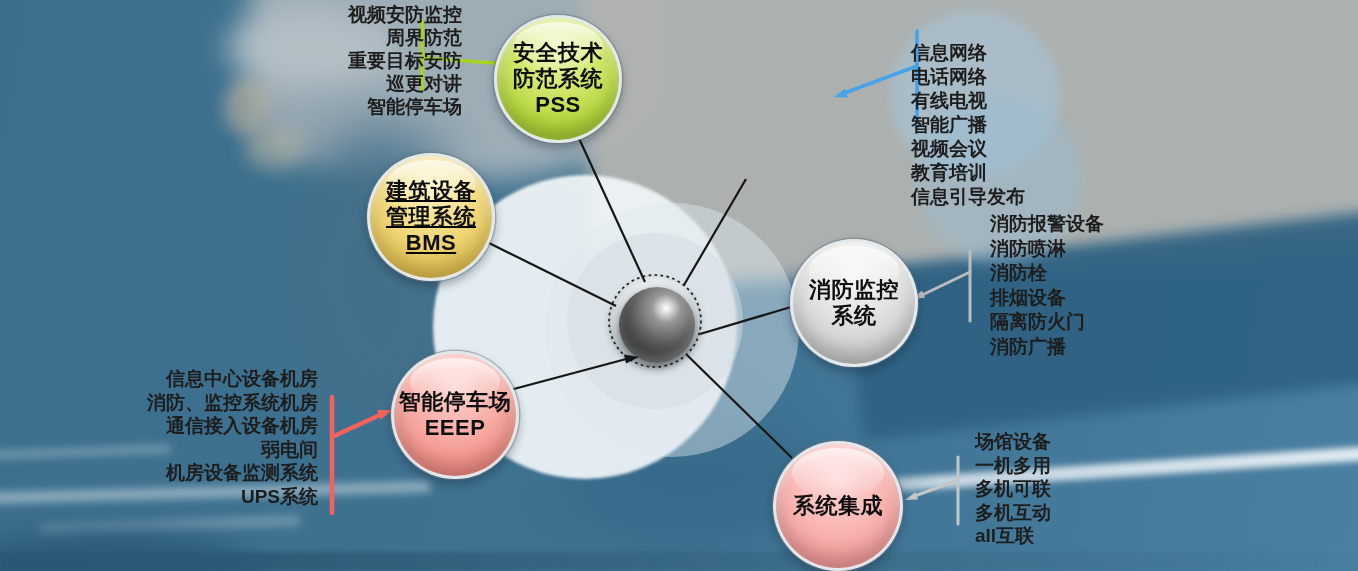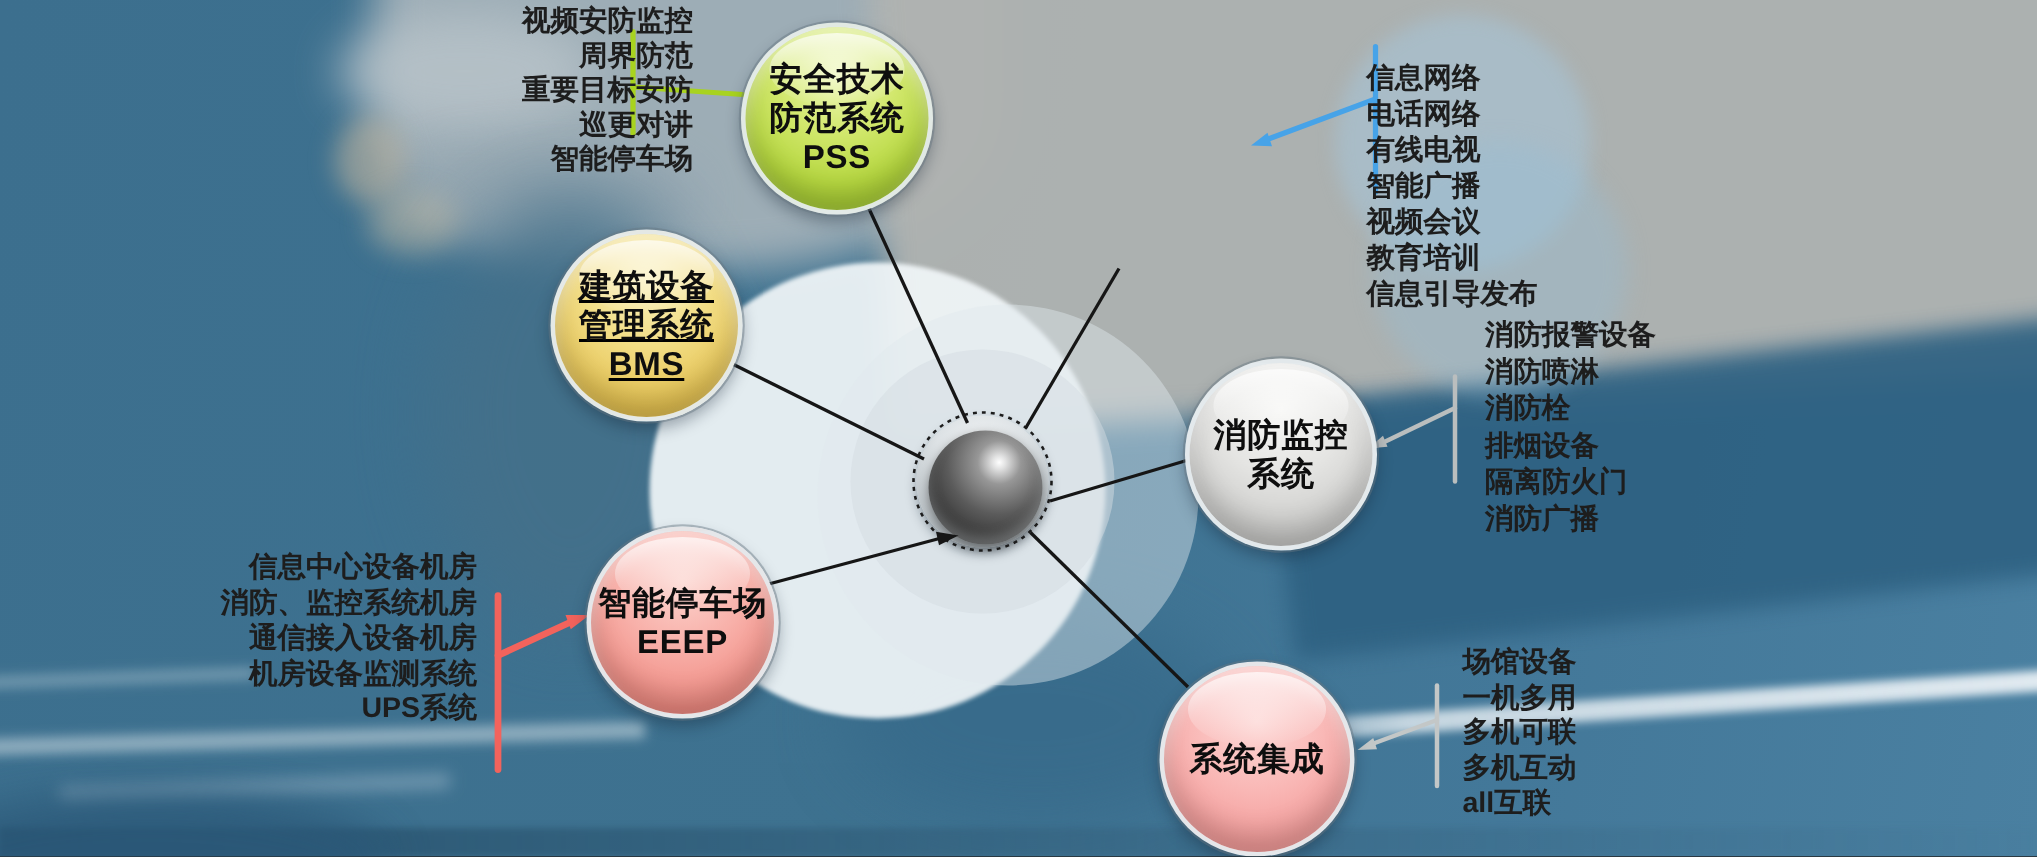--- a/index.html
+++ b/index.html
@@ -224,20 +224,21 @@
       <div class="li">消防喷淋</div>
       <div class="li">消防栓</div>
       <div class="li">排烟设备</div>
       <div class="li">隔离防火门</div>
       <div class="li">消防广播</div>
     </div>
   <div class="ilist l-eeep align-right">
       <div class="li">信息中心设备机房</div>
       <div class="li">消防、监控系统机房</div>
       <div class="li">通信接入设备机房</div>
+      <div class="li">弱电间</div>
       <div class="li">机房设备监测系统</div>
       <div class="li">UPS系统</div>
     </div>
   <div class="ilist l-si">
       <div class="li">场馆设备</div>
       <div class="li">一机多用</div>
       <div class="li">多机可联</div>
       <div class="li">多机互动</div>
       <div class="li">all互联</div>
     </div>

